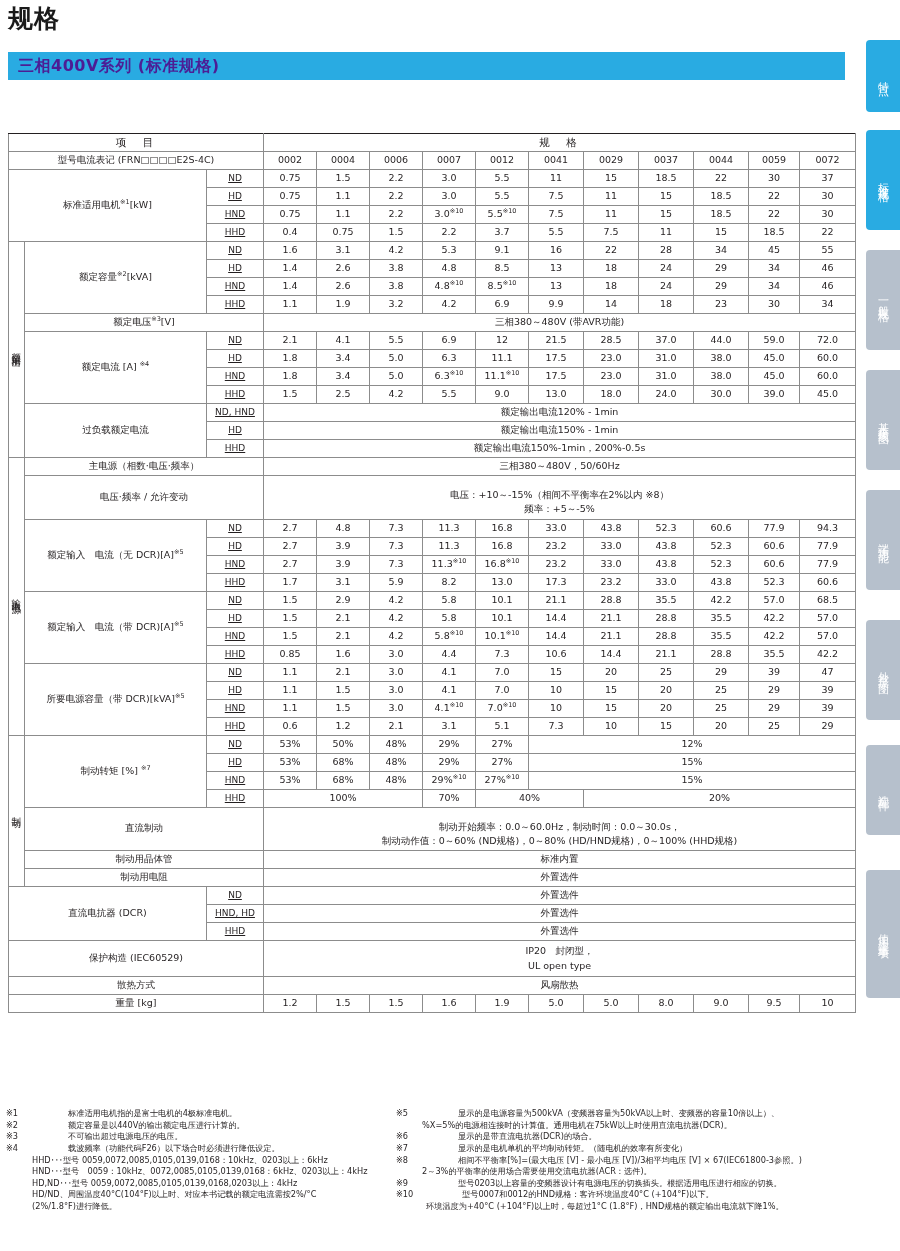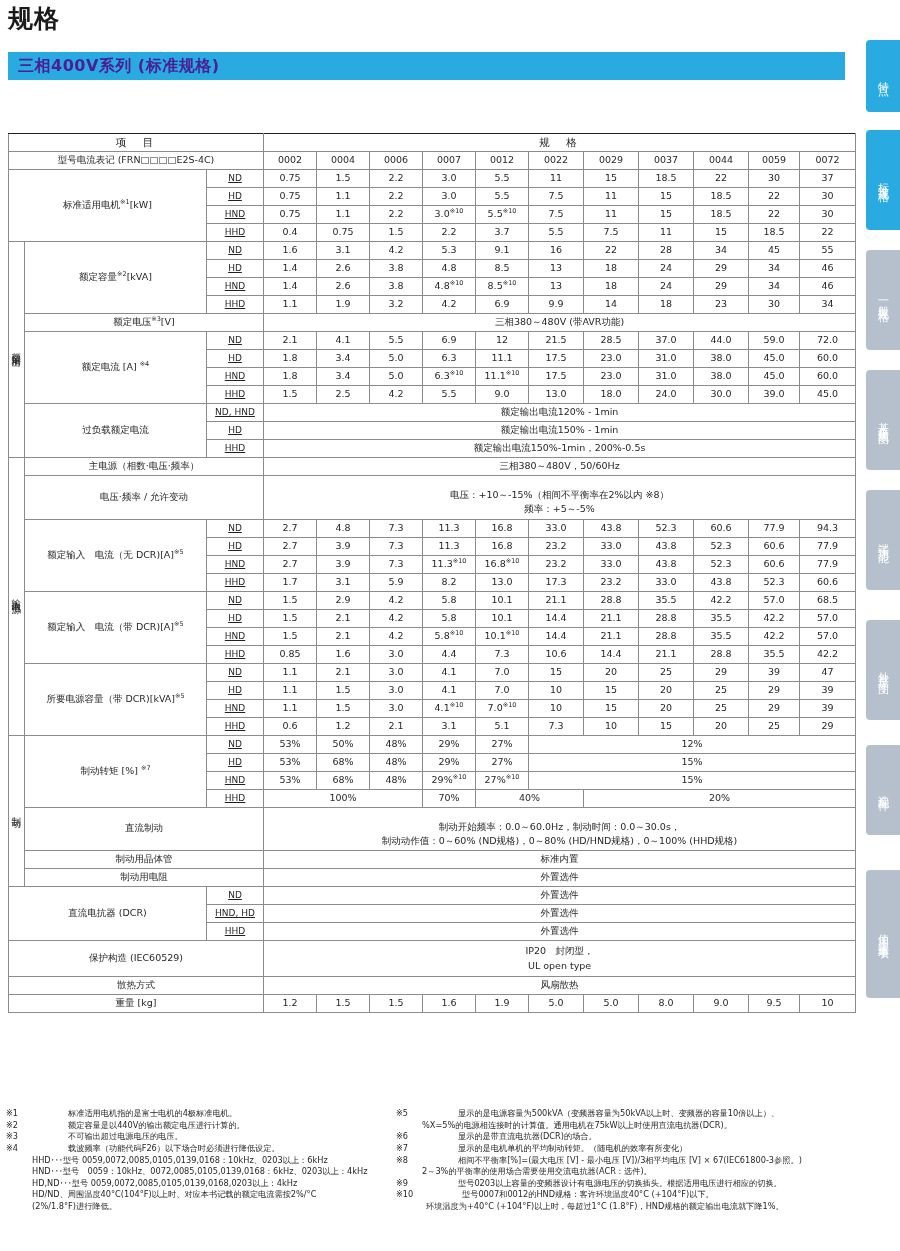--- a/index.html
+++ b/index.html
@@ -193,21 +193,21 @@
             <th class="hdr" colspan="4">项　目</th>
             <th class="hdr" colspan="11">规　格</th>
           </tr>
           <tr>
             <td class="lbl" colspan="4">型号电流表记 (FRN□□□□E2S-4C)</td>
             <td class="thick-l">0002</td>
             <td class="thick-l">0004</td>
             <td class="thick-l">0006</td>
             <td class="thick-l">0007</td>
             <td class="thick-l">0012</td>
-            <td class="thick-l">0022</td>
+            <td class="thick-l">0041</td>
             <td class="thick-l">0029</td>
             <td class="thick-l">0037</td>
             <td class="thick-l">0044</td>
             <td class="thick-l">0059</td>
             <td class="thick-l">0072</td>
           </tr>
           <tr>
             <td class="lbl thick-t" colspan="3" rowspan="4">标准适用电机<span class="sup">※1</span>[kW]</td>
             <td class="mode thick-t ">ND</td>
             <td class="thick-l thick-t ">0.75</td>

